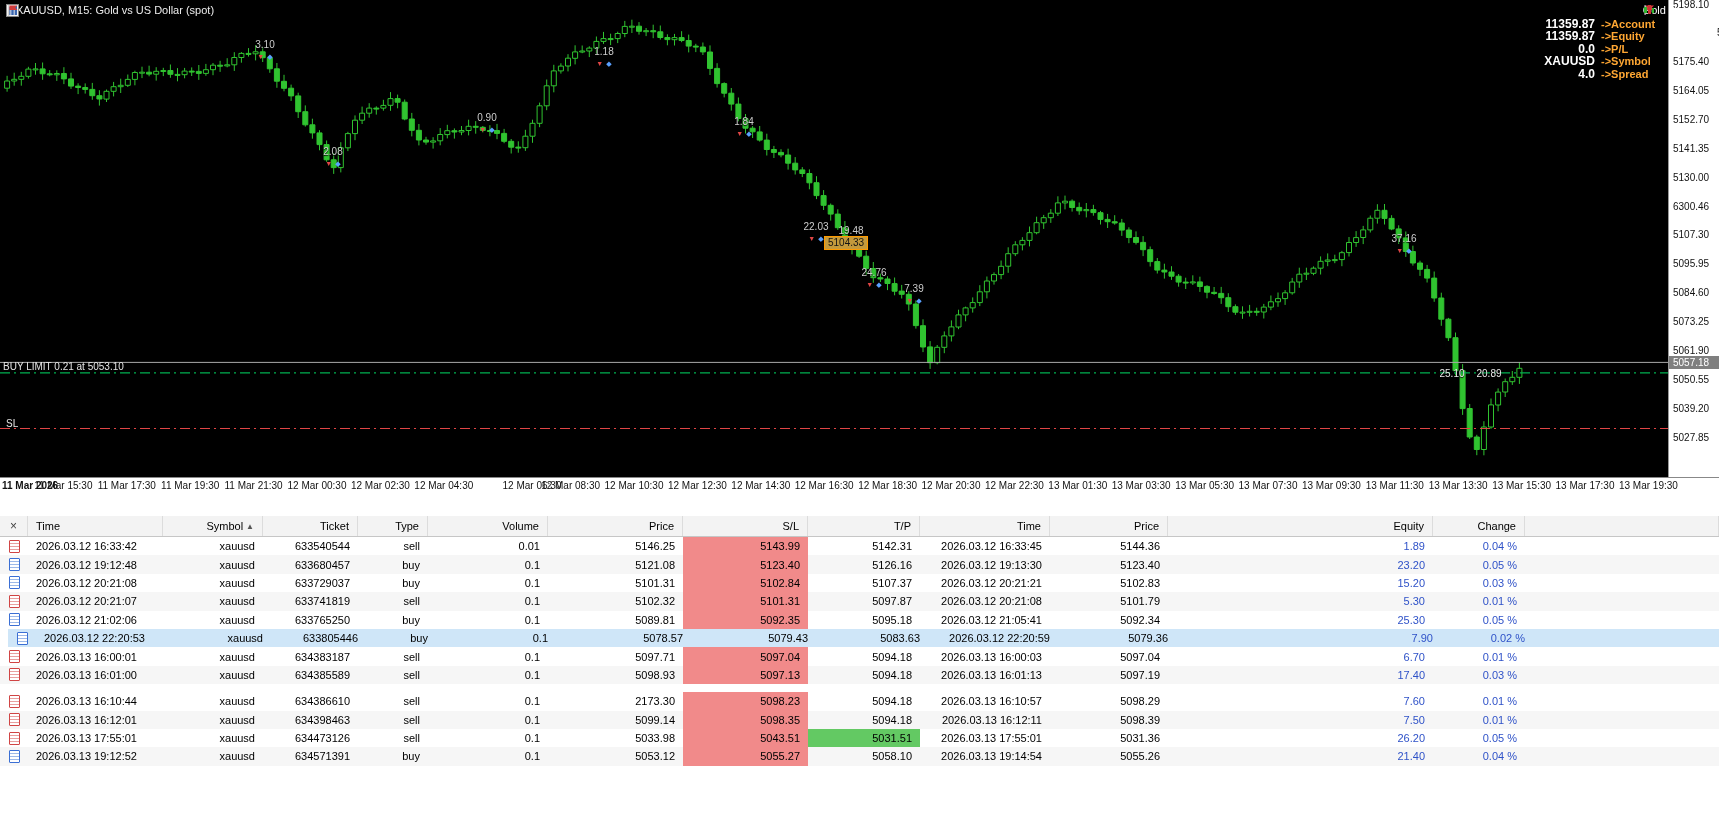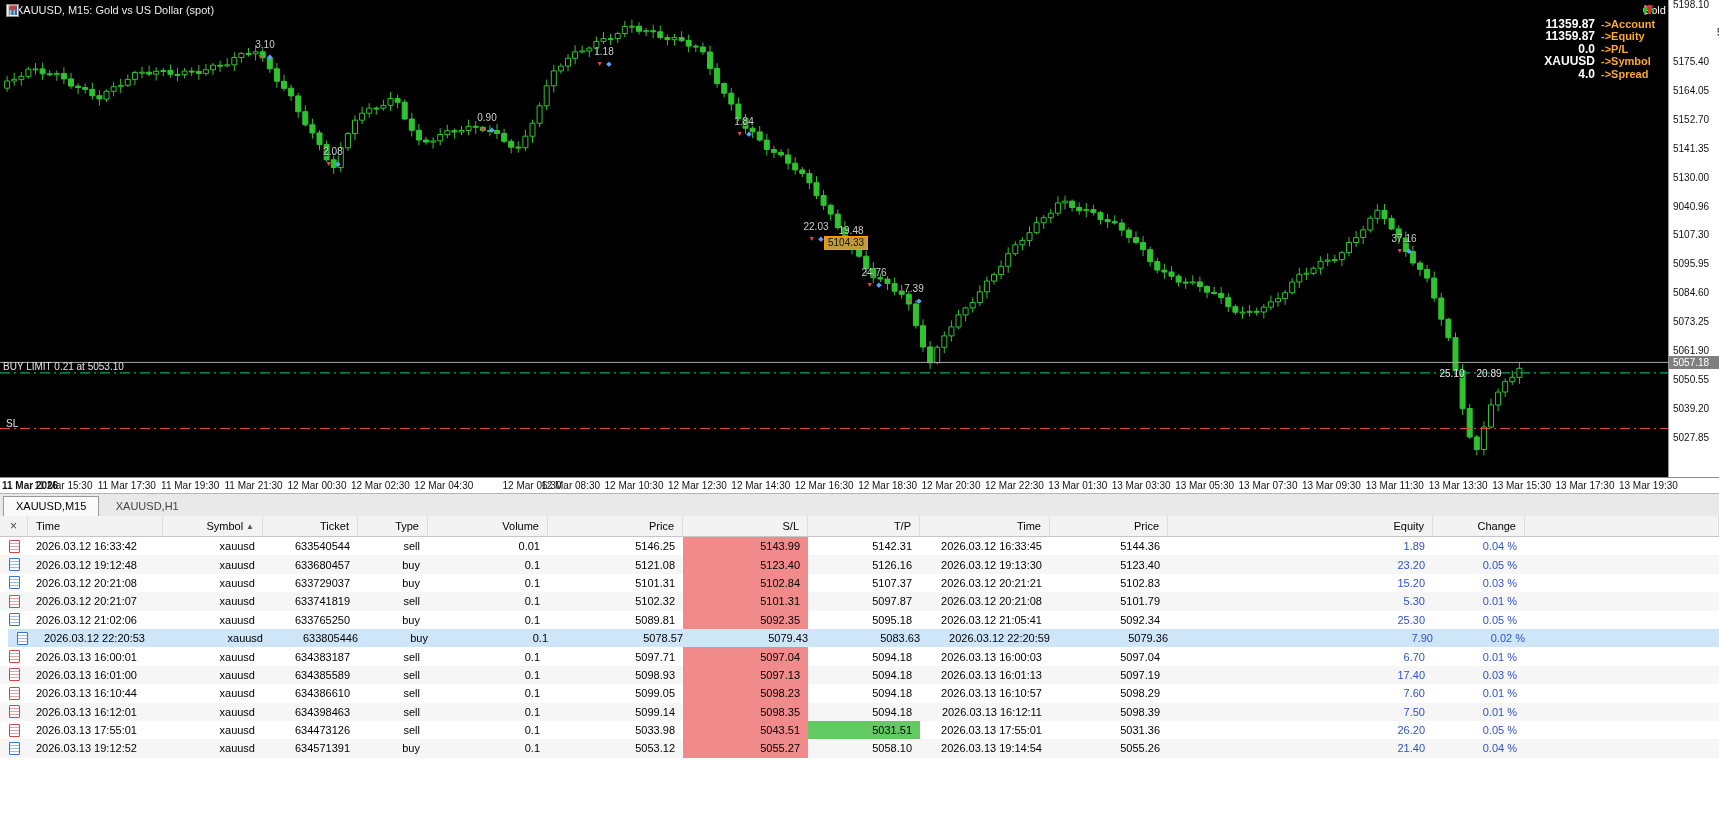--- a/index.html
+++ b/index.html
@@ -202,21 +202,21 @@
 
     <div class="price-axis">
       <div class="cur-tag" style="top: 355.946px;">5057.18</div>
     <div class="pa-label" style="top: -1.5px;">5198.10</div>
         <div class="pa-label" style="top: 27.37px; padding-left: 44px;">5186.75</div>
         <div class="pa-label" style="top: 56.24px;">5175.40</div>
         <div class="pa-label" style="top: 85.11px;">5164.05</div>
         <div class="pa-label" style="top: 113.98px;">5152.70</div>
         <div class="pa-label" style="top: 142.85px;">5141.35</div>
         <div class="pa-label" style="top: 171.72px;">5130.00</div>
-        <div class="pa-label" style="top: 200.59px;">9040.96</div>
+        <div class="pa-label" style="top: 200.59px;">6300.46</div>
         <div class="pa-label" style="top: 229.46px;">5107.30</div>
         <div class="pa-label" style="top: 258.33px;">5095.95</div>
         <div class="pa-label" style="top: 287.2px;">5084.60</div>
         <div class="pa-label" style="top: 316.07px;">5073.25</div>
         <div class="pa-label" style="top: 344.94px;">5061.90</div>
         <div class="pa-label" style="top: 373.81px;">5050.55</div>
         <div class="pa-label" style="top: 402.68px;">5039.20</div>
         <div class="pa-label" style="top: 431.55px;">5027.85</div>
       </div>
   </div>
@@ -244,24 +244,20 @@
       <div class="ta-label" style="left: 1169.6px;">13 Mar 05:30</div>
       <div class="ta-label" style="left: 1233px;">13 Mar 07:30</div>
       <div class="ta-label" style="left: 1296.4px;">13 Mar 09:30</div>
       <div class="ta-label" style="left: 1359.8px;">13 Mar 11:30</div>
       <div class="ta-label" style="left: 1423.2px;">13 Mar 13:30</div>
       <div class="ta-label" style="left: 1486.6px;">13 Mar 15:30</div>
       <div class="ta-label" style="left: 1550px;">13 Mar 17:30</div>
       <div class="ta-label" style="left: 1613.4px;">13 Mar 19:30</div>
     </div>
 
-  <div class="tabbar">
-    <div class="tab active">XAUUSD,M15</div>
-    <div class="tab">XAUUSD,H1</div>
-  </div>
 
   <div class="history">
     <div class="hheader" style="grid-template-columns: 28px 135px 100px 95px 70px 120px 135px 125px 112px 130px 118px 265px 92px 1fr;">
         <div class="hcell icon-cell">
           <span class="close-x">×</span>
         </div>
         <div class="hcell">Time</div>
         <div class="hcell r">Symbol<span class="sort">▲</span></div>
         <div class="hcell r">Ticket</div>
         <div class="hcell r">Type</div>
@@ -413,30 +409,30 @@
           <div class="cell r">0.1</div>
           <div class="cell r">5098.93</div>
           <div class="cell r sl-hl">5097.13</div>
           <div class="cell r">5094.18</div>
           <div class="cell r">2026.03.13 16:01:13</div>
           <div class="cell r">5097.19</div>
           <div class="cell r blue">17.40</div>
           <div class="cell r blue">0.03 %</div>
           <div class="cell"></div>
         </div>
-        <div class="hrow" style="grid-template-columns: 28px 135px 100px 95px 70px 120px 135px 125px 112px 130px 118px 265px 92px 1fr;">
+        <div class="hrow" style="grid-template-columns: 28px 135px 100px 95px 70px 120px 135px 125px 112px 130px 118px 265px 92px 1fr; margin-top: 8px;">
           <div class="cell icon-cell">
             <span class="doc doc-sell"></span>
           </div>
           <div class="cell">2026.03.13 16:10:44</div>
           <div class="cell r">xauusd</div>
           <div class="cell r">634386610</div>
           <div class="cell r">sell</div>
           <div class="cell r">0.1</div>
-          <div class="cell r">5099.05</div>
+          <div class="cell r">2173.30</div>
           <div class="cell r sl-hl">5098.23</div>
           <div class="cell r">5094.18</div>
           <div class="cell r">2026.03.13 16:10:57</div>
           <div class="cell r">5098.29</div>
           <div class="cell r blue">7.60</div>
           <div class="cell r blue">0.01 %</div>
           <div class="cell"></div>
         </div>
         <div class="hrow alt" style="grid-template-columns: 28px 135px 100px 95px 70px 120px 135px 125px 112px 130px 118px 265px 92px 1fr;">
           <div class="cell icon-cell">

